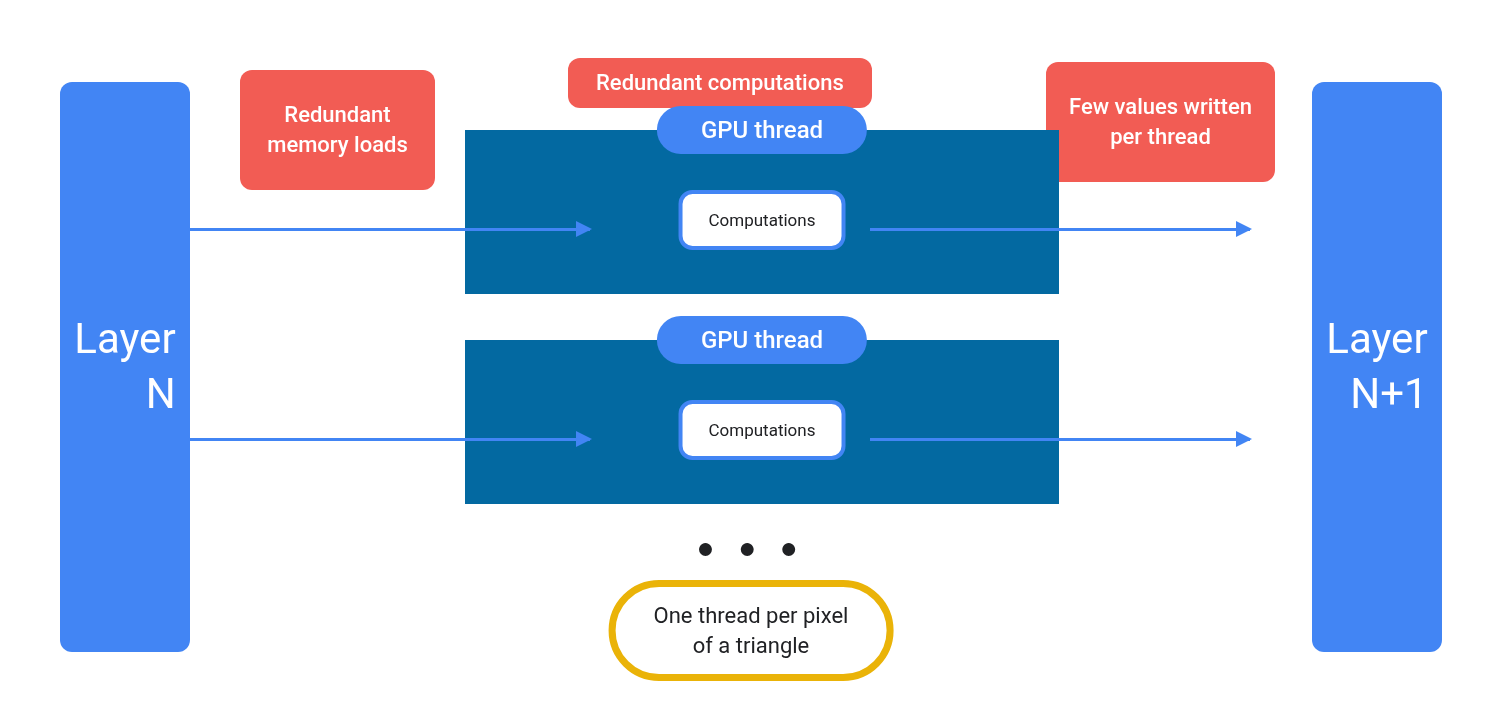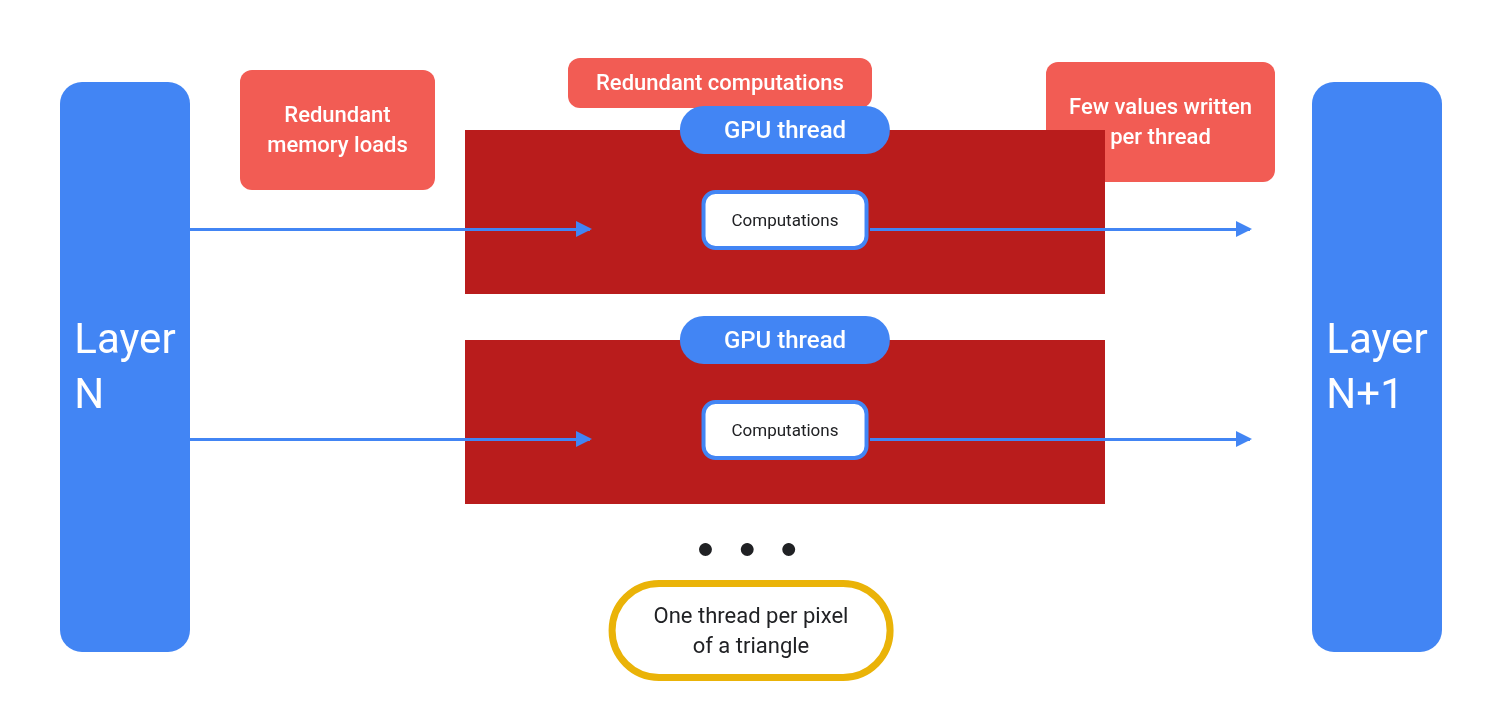--- a/index.html
+++ b/index.html
@@ -6,25 +6,25 @@
     body {
       font-family: 'Google Sans', 'Product Sans', -apple-system, BlinkMacSystemFont, 'Segoe UI', Roboto, Arial, sans-serif;
       background: #ffffff;
       width: 1502px;
       height: 706px;
       position: relative;
     }
     .layer-box {
       position: absolute;
       background: #4285f4;
-      border-radius: 22px;
+      border-radius: 12px;
       display: flex;
       align-items: center;
       justify-content: center;
-      text-align: left;
+      text-align: right;
       color: #ffffff;
       font-size: 42px;
       font-weight: 400;
       line-height: 1.3;
     }
     .layer-n {
       left: 60px;
       top: 82px;
       width: 130px;
       height: 570px;
@@ -62,23 +62,23 @@
       margin-left: 28px;
     }
     .few-values {
       right: 227px;
       top: 62px;
       width: 229px;
       height: 120px;
     }
     .thread-group {
       position: absolute;
-      background: #b91c1c;
+      background: #0369a1;
       left: 465px;
-      width: 640px;
+      width: 594px;
       height: 164px;
     }
     .thread-group-1 { top: 130px; }
     .thread-group-2 { top: 340px; }
     .gpu-thread-pill {
       position: absolute;
       background: #4285f4;
       border-radius: 999px;
       color: #ffffff;
       font-size: 24px;

